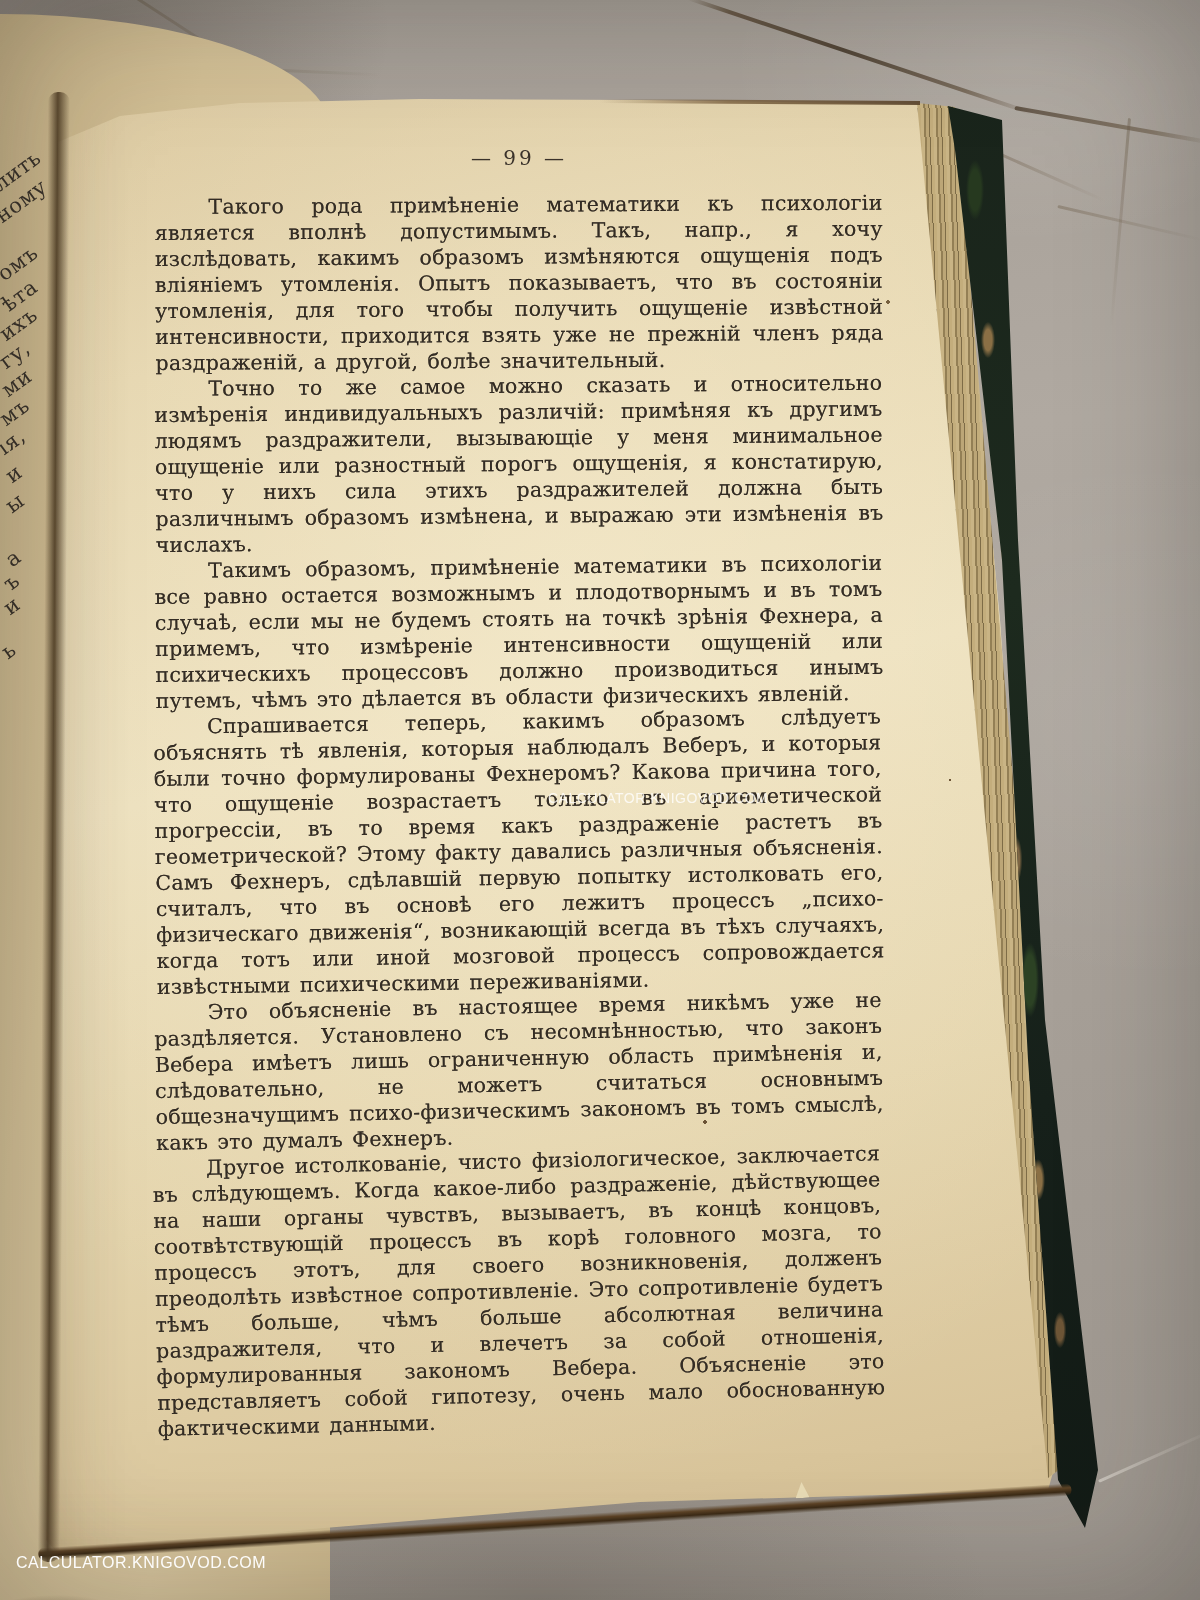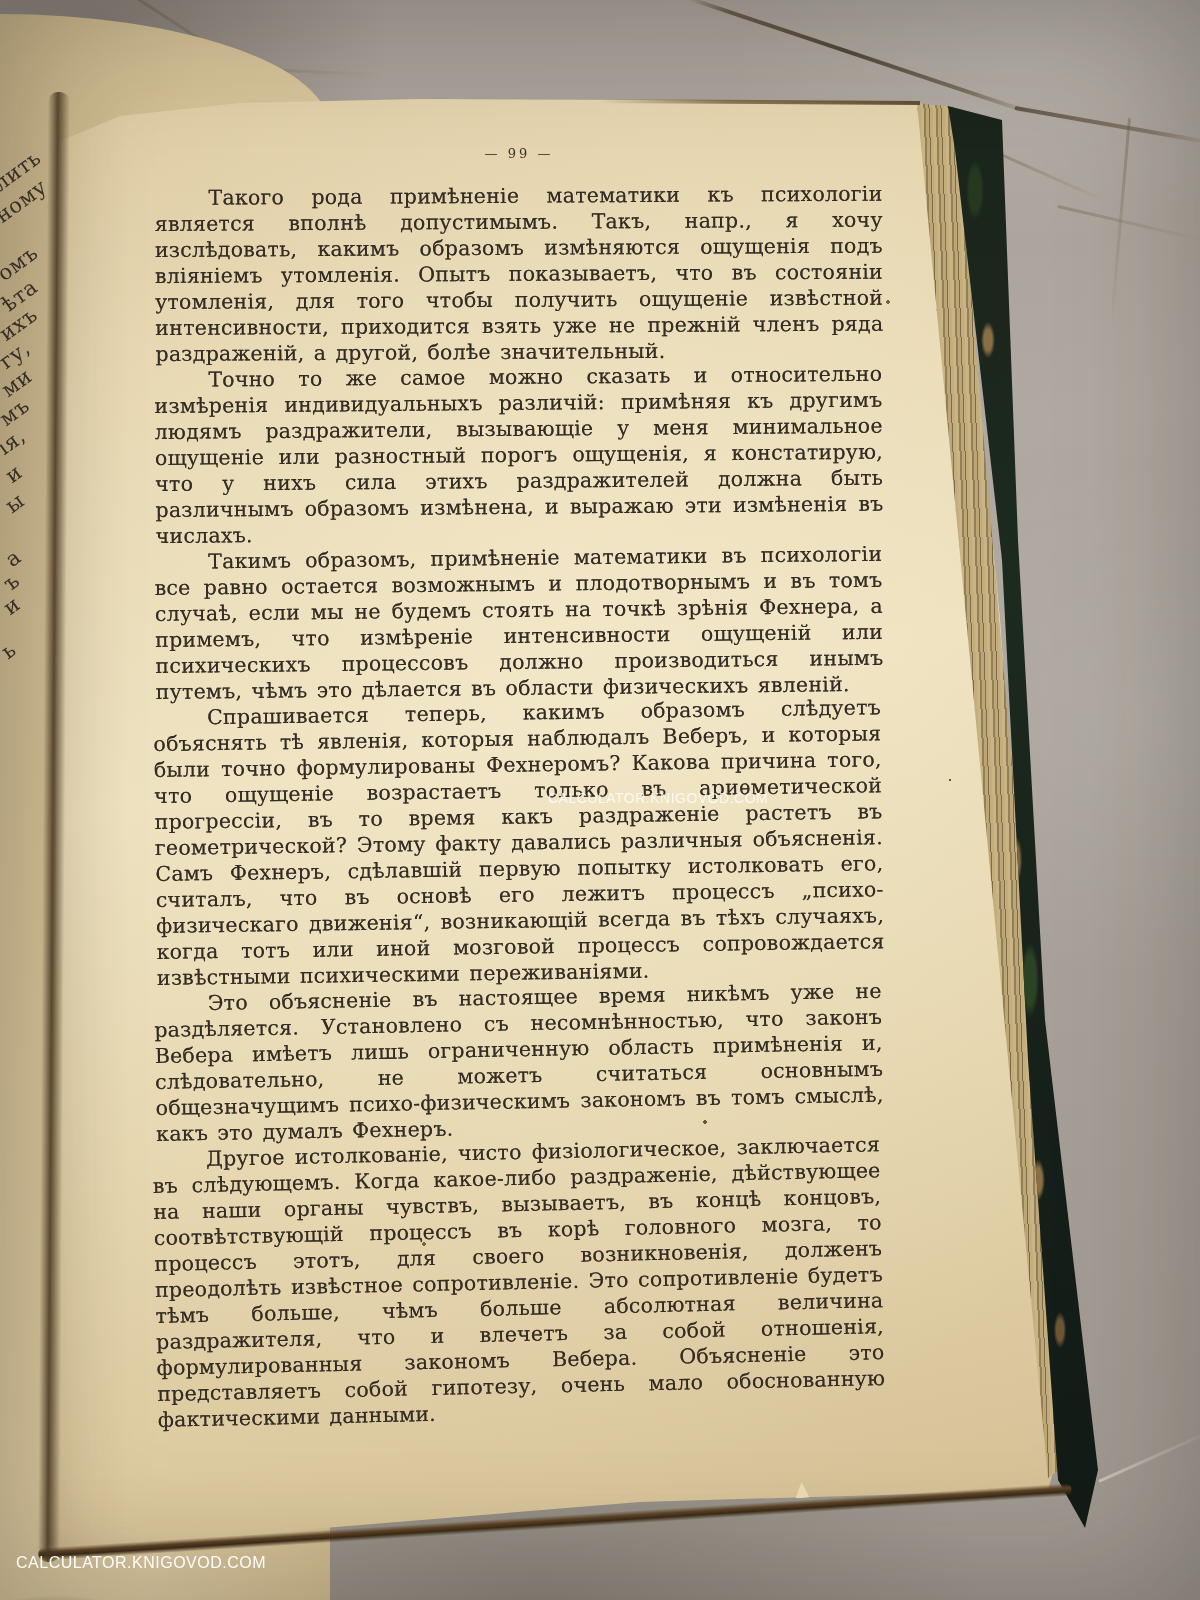--- a/index.html
+++ b/index.html
@@ -98,21 +98,21 @@
       radial-gradient(9px 30px at 996px 560px,#9a7c50 40%,rgba(0,0,0,0) 70%),
       radial-gradient(9px 34px at 1016px 860px,#7d6543 40%,rgba(0,0,0,0) 70%),
       radial-gradient(10px 30px at 1038px 1180px,#8a6f45 40%,rgba(0,0,0,0) 70%),
       radial-gradient(9px 26px at 1060px 1330px,#6e5637 40%,rgba(0,0,0,0) 70%),
       radial-gradient(12px 40px at 975px 190px,#26391f 50%,rgba(0,0,0,0) 75%),
       radial-gradient(12px 50px at 1030px 980px,#2c4224 50%,rgba(0,0,0,0) 75%),
       linear-gradient(175deg,#18221a 0%,#1d2a1e 40%,#16201a 70%,#121a15 100%);}
 
   
   .text-block{position:absolute;left:155px;top:146px;width:728px;z-index:6;color:#332c24;}
-  .page-num{text-align:center;font-size:13px;letter-spacing:3px;margin:0 0 24px 0;color:#3a322a;}
+  .page-num{text-align:center;font-size:20px;letter-spacing:3px;margin:0 0 24px 0;color:#3a322a;}
   .text-block p{margin:0;font-size:20.5px;line-height:26px;text-align:justify;text-indent:54px;
     word-spacing:2.5px;letter-spacing:0.25px;text-shadow:0 0 0.6px rgba(51,44,36,0.7);
     transform-origin:left center;}
   .text-block p:nth-of-type(1){transform:rotate(-0.35deg);}
   .text-block p:nth-of-type(2){transform:rotate(-0.5deg);}
   .text-block p:nth-of-type(3){transform:rotate(-0.65deg);}
   .text-block p:nth-of-type(4){transform:rotate(-0.85deg);}
   .text-block p:nth-of-type(5){transform:rotate(-1.05deg);}
   .text-block p:nth-of-type(6){transform:rotate(-1.25deg);}
 

